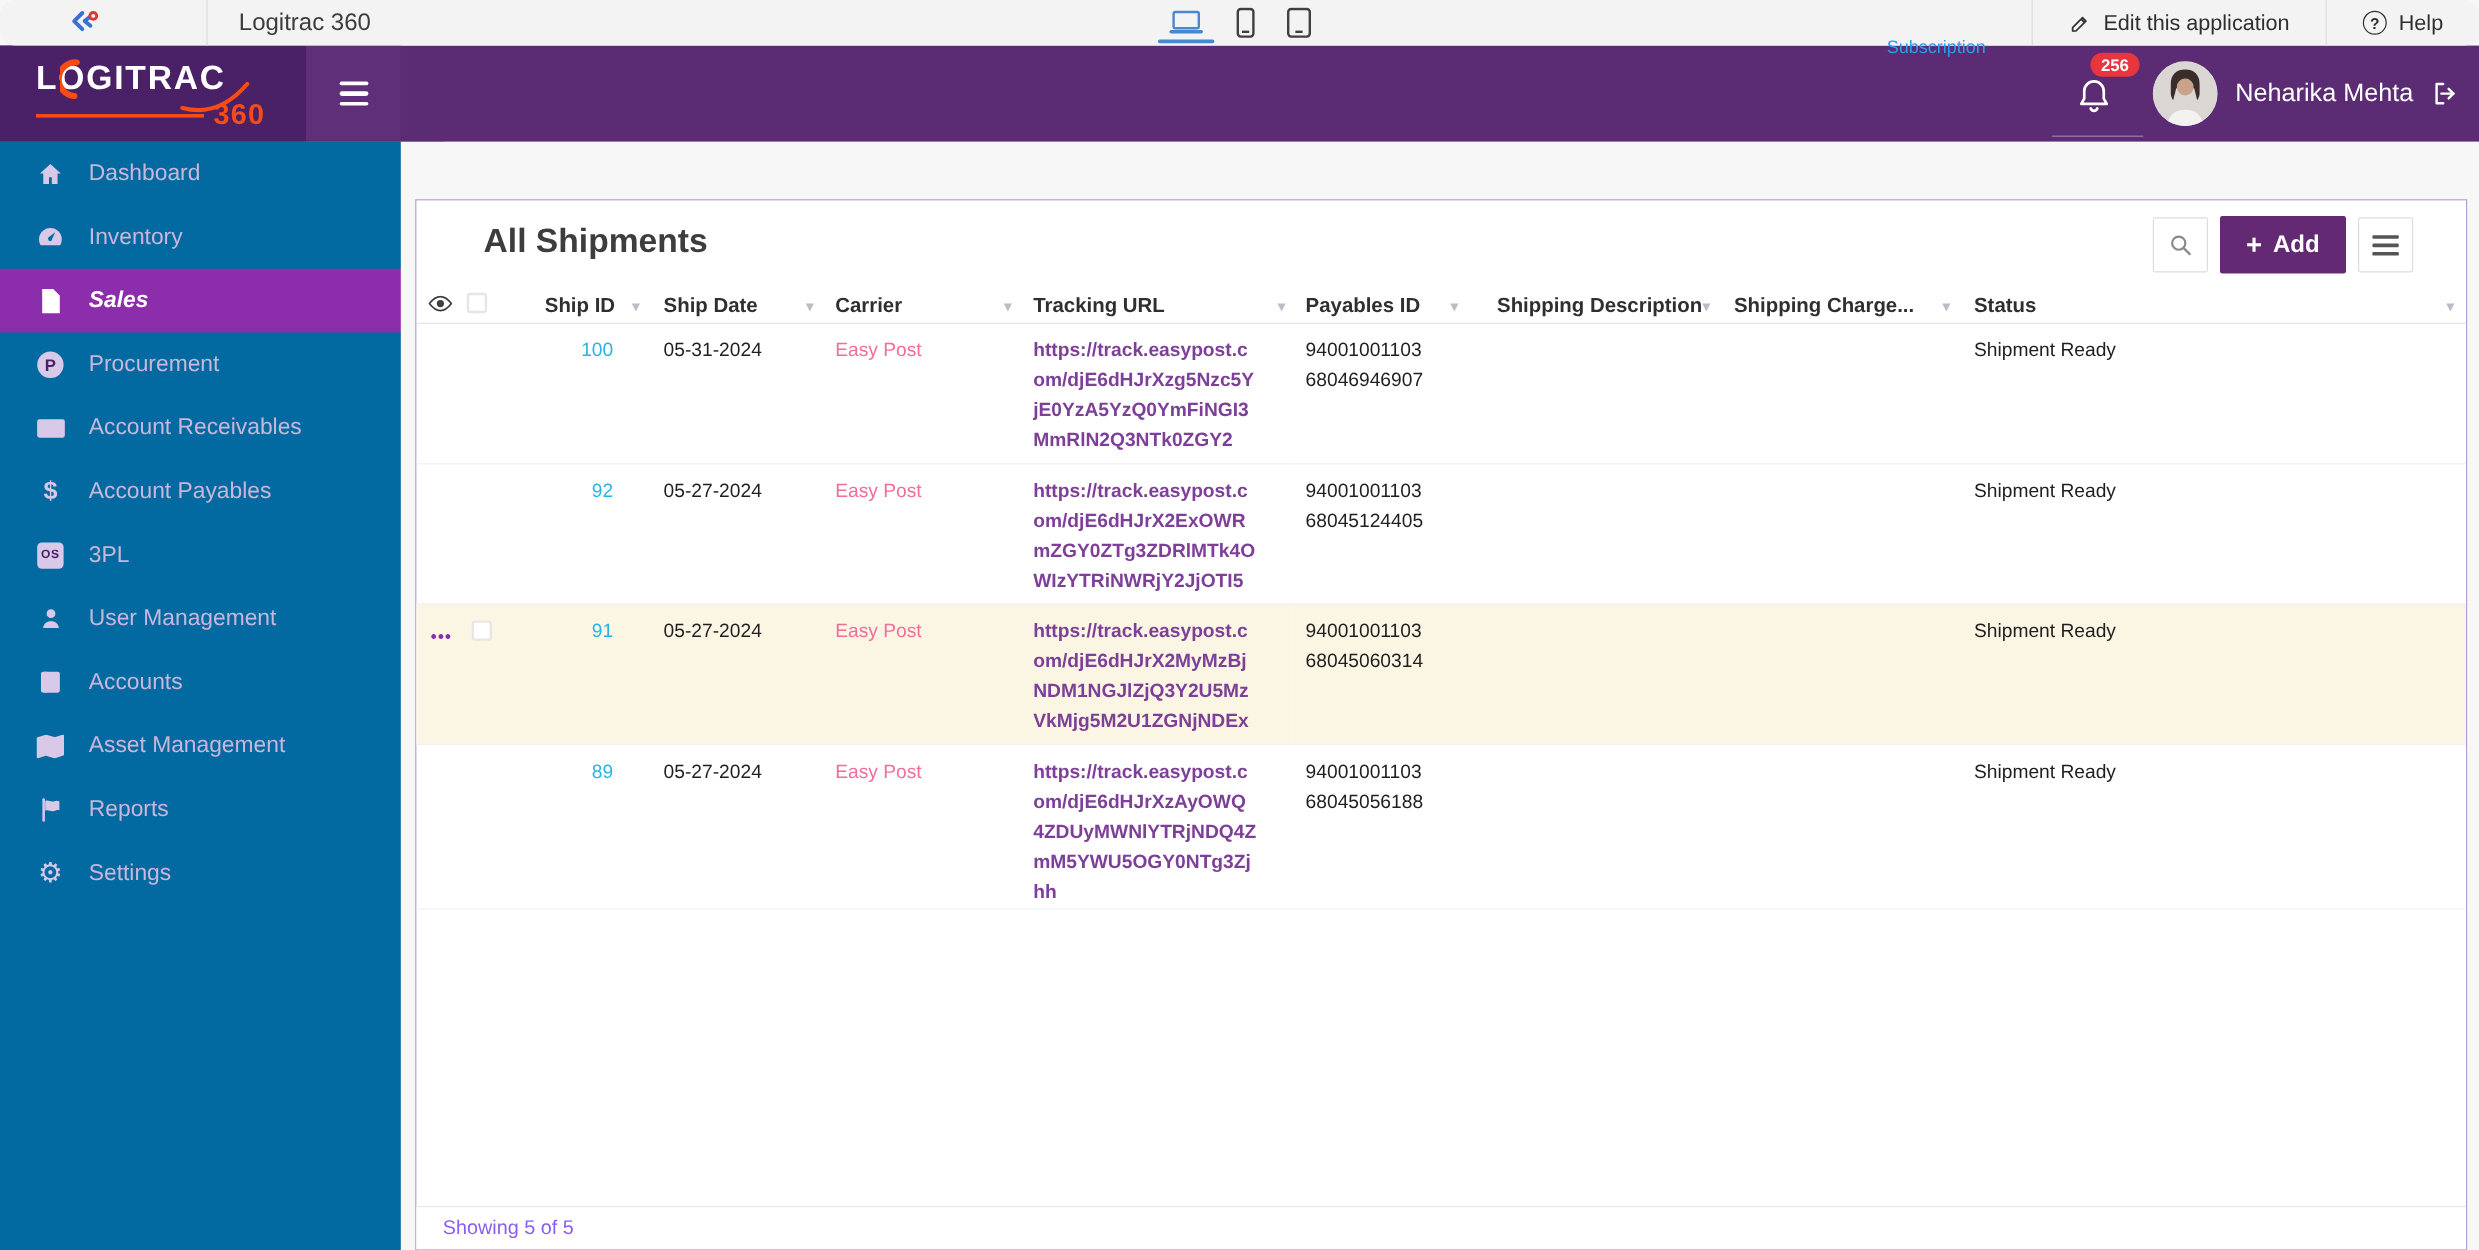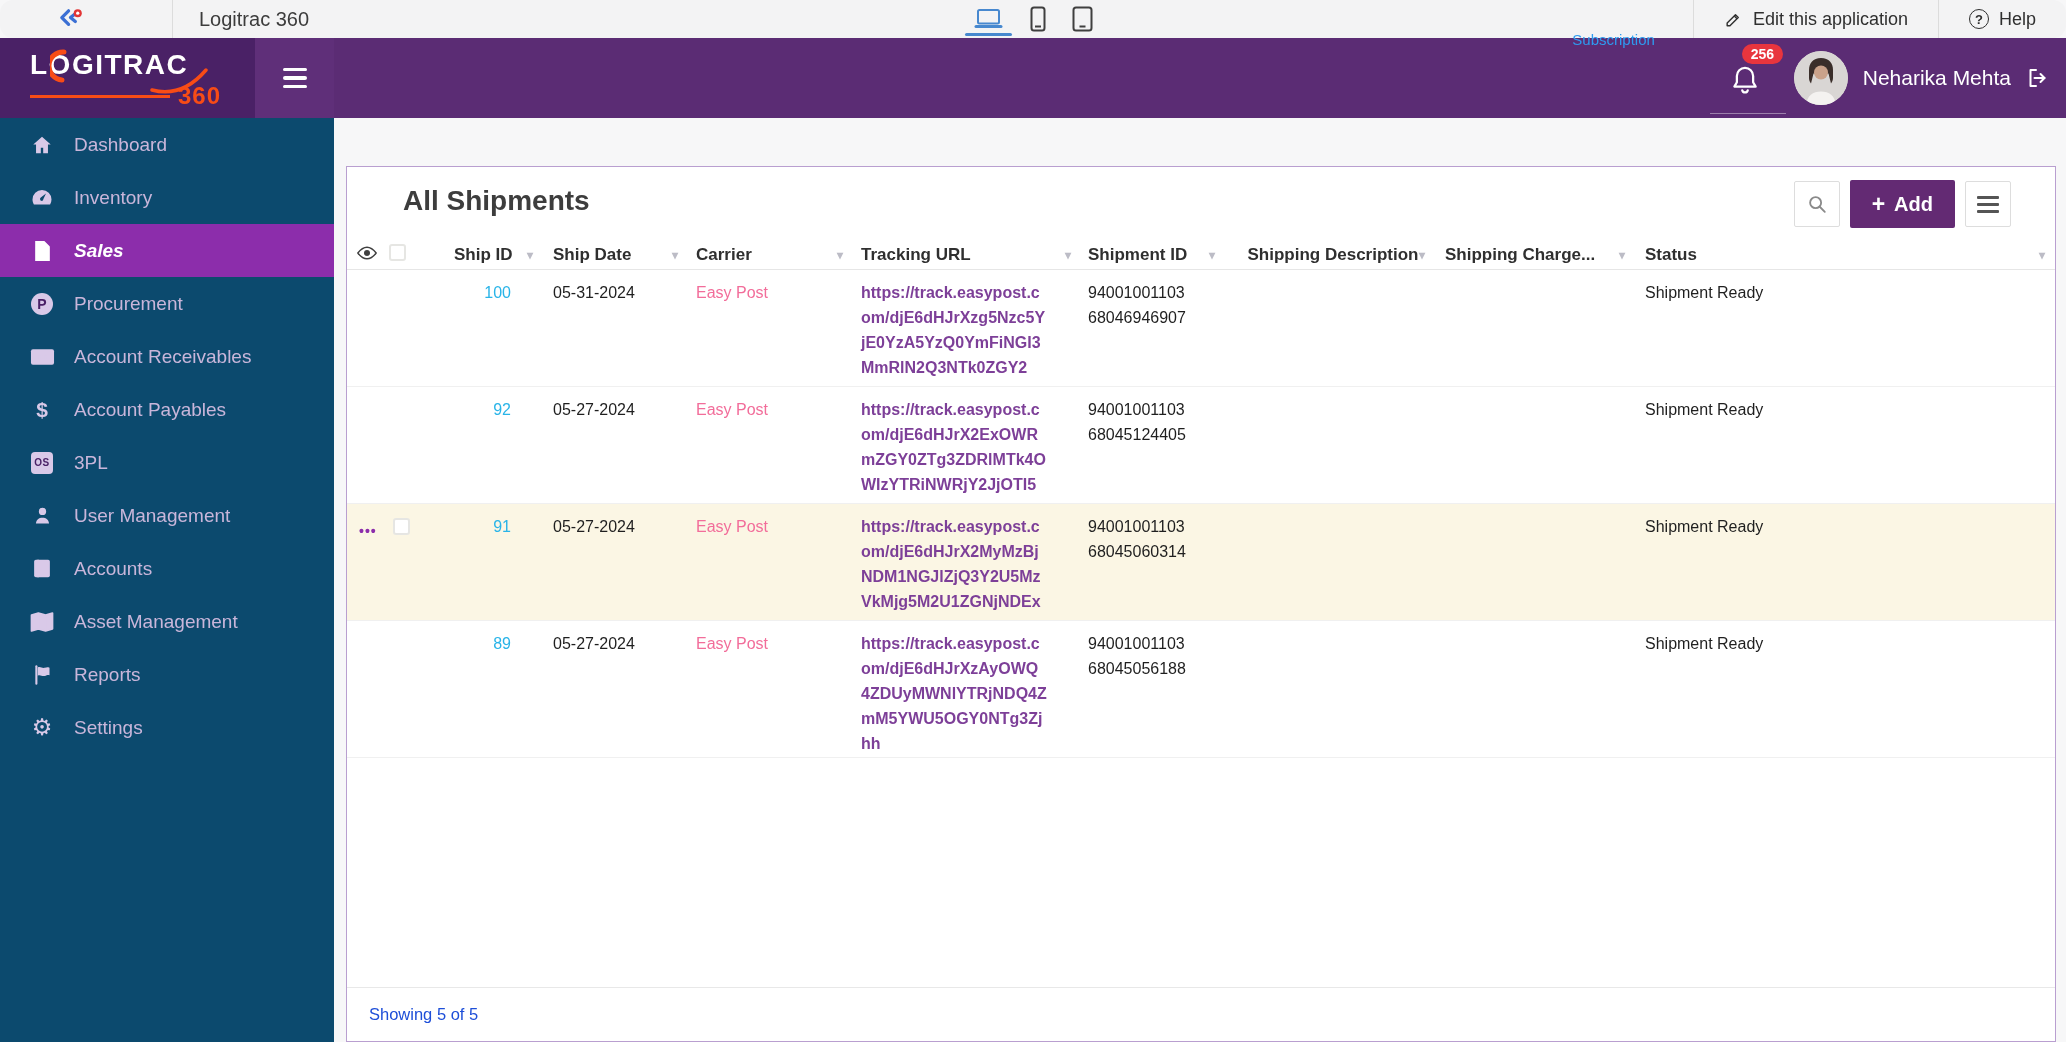--- a/index.html
+++ b/index.html
@@ -43,21 +43,21 @@
   .bell-wrap{position:relative;margin-right:30px;width:34px;height:44px;}
   .bell-wrap svg{position:absolute;left:0;bottom:2px;}
   .badge{position:absolute;top:-12px;left:12px;background:#e8353e;color:#fff;font-size:14px;
     font-weight:700;padding:2px 9px;border-radius:11px;white-space:nowrap;}
   .bell-underline{position:absolute;left:-20px;bottom:-14px;width:76px;height:1px;background:rgba(255,255,255,.4);}
   .avatar{width:54px;height:54px;border-radius:50%;overflow:hidden;margin-right:15px;background:#d9d6d4;}
   .username{color:#fff;font-size:21px;margin-right:15px;}
   .logout{display:flex;align-items:center;cursor:pointer;}
 
   
-  .sidebar{position:absolute;left:0;top:118px;bottom:0;width:370px;background:#0c4a6e;padding-top:0;}
+  .sidebar{position:absolute;left:0;top:118px;bottom:0;width:370px;background:#0369a1;padding-top:0;}
   .nav-item{height:53px;display:flex;align-items:center;padding-left:27px;color:#c9b6da;
     font-size:19px;cursor:pointer;}
   .nav-item.active{background:#8c2dab;color:#fff;font-weight:700;font-style:italic;}
   .nav-icon{width:30px;margin-right:17px;display:flex;justify-content:center;align-items:center;flex:none;}
   .nav-icon svg *{fill:#d9c9e8;}
   .nav-item.active .nav-icon svg *{fill:#fff;}
   .icon-letter-circle{width:22px;height:22px;border-radius:50%;background:#d9c9e8;color:#4a2166;
     font-size:14px;font-weight:700;display:flex;align-items:center;justify-content:center;}
   .icon-letter-square{width:22px;height:22px;border-radius:4px;background:#d9c9e8;color:#4a2166;
     font-size:10px;font-weight:700;display:flex;align-items:center;justify-content:center;letter-spacing:.5px;}
@@ -103,22 +103,22 @@
   td.c-carrier{color:#f26d9a;padding-left:12px;}
   td.c-url{color:#7d3f98;word-break:break-all;padding-left:12px;padding-right:30px;font-weight:bold;}
   td.c-tid{word-break:break-all;padding-left:11px;padding-right:31px;}
   td.c-desc{padding-left:14px;}
   td.c-charge{padding-left:14px;}
   td.c-status{padding-left:14px;}
   tr.highlight td{background:#fbf6e4;}
   .dots{color:#8c2dab;font-weight:700;font-size:14px;letter-spacing:1px;}
   .checkbox{display:inline-block;width:17px;height:17px;border:2px solid #e6e6e3;border-radius:3px;
     background:#fff;cursor:pointer;}
-  .card-foot{position:absolute;left:0;right:0;bottom:0;height:54px;border-top:1px solid #e8e8e8;
-    display:flex;align-items:center;padding-left:22px;font-size:16.5px;color:#1d4ed8;background:#fff;text-align:center;}
+  .card-foot{position:absolute;left:0;right:0;bottom:0;height:36px;border-top:1px solid #e8e8e8;
+    display:flex;align-items:center;padding-left:22px;font-size:16.5px;color:#8b5cf6;background:#fff;text-align:center;}
 </style>
 </head>
 <body>
 
 <div class="screen">
 
   <div class="topbar">
     <div class="tb-left">
       <svg class="tb-logo" viewBox="0 0 28 28">
         <path d="M12 5L5 12l7 7" stroke="#3b6fd4" stroke-width="3.4" fill="none" stroke-linecap="round" stroke-linejoin="round"></path>
@@ -368,21 +368,21 @@
             </th>
             <th class="h-carrier">
               <span>Carrier</span>
               <span class="caret">▾</span>
             </th>
             <th class="h-url">
               <span>Tracking URL</span>
               <span class="caret">▾</span>
             </th>
             <th class="h-tid">
-              <span>Shipment ID</span>
+              <span>Payables ID</span>
               <span class="caret">▾</span>
             </th>
             <th class="h-desc">
               <span>Shipping Description</span>
               <span class="caret">▾</span>
             </th>
             <th class="h-charge">
               <span>Shipping Charge...</span>
               <span class="caret">▾</span>
             </th>

